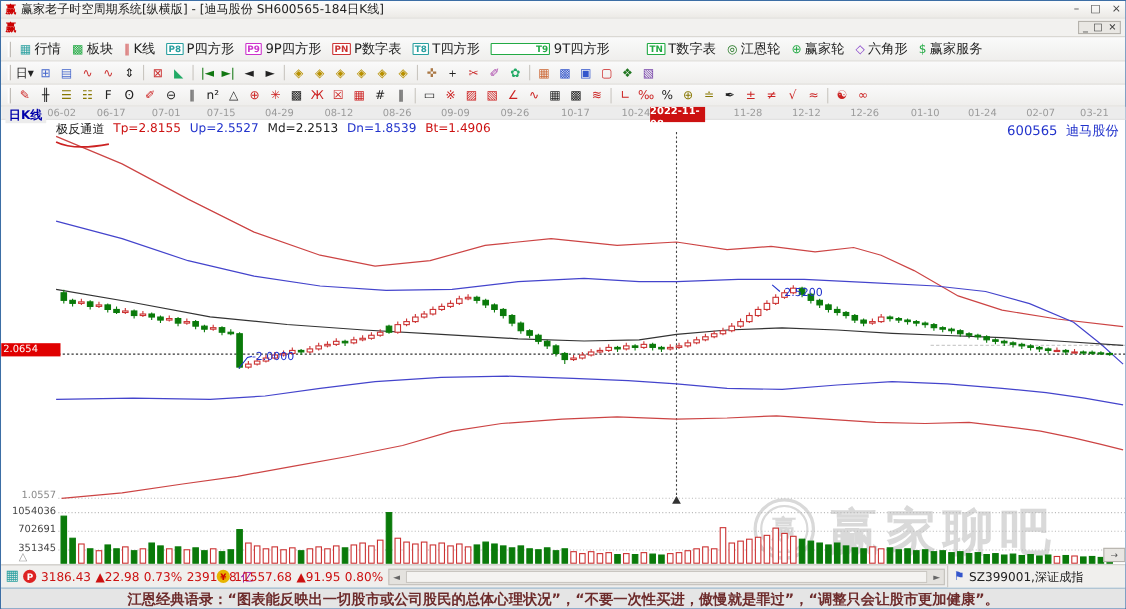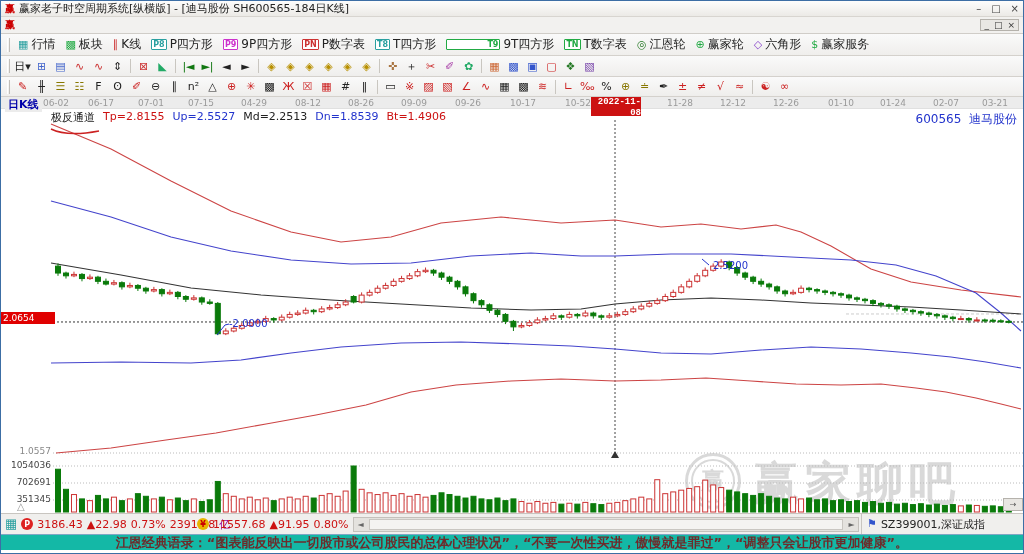--- a/index.html
+++ b/index.html
@@ -28,22 +28,22 @@
   .tbtn{display:inline-flex;align-items:center;gap:3px;padding:0 5px;height:18px;font-size:12px;color:#222;}
   .badge{font-size:8px;font-weight:bold;border:1px solid;padding:0 1px;line-height:9px;border-radius:1px;background:#fff;}
   .gly{font-size:11px;line-height:12px;}
   .ibtn{width:19px;height:17px;display:inline-flex;align-items:center;justify-content:center;font-size:11px;}
   .sep{width:1px;height:14px;background:#c9c6c0;margin:0 3px;}
   .grip{width:3px;height:14px;border-left:1px solid #fff;border-right:1px solid #c0bdb8;margin:0 3px;}
   
   #chart{position:relative;width:1024px;height:416px;background:#fff;overflow:hidden;}
   .datestrip{position:absolute;left:0;top:0;width:1024px;height:12px;background:#ececec;border-bottom:1px solid #e0e0e0;}
   .dlab{position:absolute;top:1px;font-size:9px;color:#9a9a9a;width:44px;text-align:center;}
-  .dhl{position:absolute;top:0;height:19px;background:#cc1111;color:#fff;font-size:9px;line-height:11px;
-       text-align:right;font-weight:bold;font-family:Liberation Mono, monospace;}
+  .dhl{position:absolute;top:0;height:14px;background:#cc1111;color:#fff;font-size:9px;line-height:11px;
+       text-align:left;font-weight:bold;}
   .klab{position:absolute;left:4px;top:0;font-size:11px;font-weight:bold;color:#0000aa;background:#ececec;padding:0 3px;z-index:5;}
   .ind{position:absolute;left:50px;top:13px;display:flex;gap:8px;font-size:11px;z-index:4;}
   .stockname{position:absolute;right:8px;top:14px;font-size:12px;color:#2233cc;z-index:4;}
   .pricetag{position:absolute;left:0;width:54px;height:12px;background:#e00000;color:#fff;font-size:9px;
             line-height:12px;padding-left:2px;z-index:6;}
   .scale{position:absolute;left:2px;width:48px;text-align:right;font-size:9px;z-index:4;}
   .wm1{position:absolute;left:700px;top:317px;font-size:20px;color:#cdcdcd;letter-spacing:2px;z-index:1;}
   .wm2{position:absolute;left:752px;top:356px;font-size:46px;font-weight:bold;color:#d9d9d9;letter-spacing:6px;z-index:1;}
   .wmlogo{position:absolute;left:684px;top:356px;width:56px;height:56px;border:3px solid #d9d9d9;border-radius:50%;
           display:flex;align-items:center;justify-content:center;z-index:1;}
@@ -60,21 +60,21 @@
   .red{color:#cc1111;}
   .unit{color:#990099;}
   .hscroll{position:absolute;left:352px;top:3px;width:506px;height:15px;background:#e4e2de;
            border:1px solid #c4c1bc;display:flex;align-items:center;justify-content:space-between;
            font-size:8px;color:#666;}
   .hthumb{position:absolute;left:15px;top:1px;width:474px;height:11px;background:#f4f3f1;border:1px solid #c9c6c1;}
   .arr{width:13px;text-align:center;z-index:2;}
   .rightpanel{position:absolute;right:0;top:0;width:162px;height:20px;border-left:1px solid #c8c5c0;
               display:flex;align-items:center;gap:4px;padding-left:5px;font-size:11px;color:#222;background:#f0efed;}
   
-  .quotebar{height:16px;background:#14b8a6;border-top:1px solid #7fa6c4;display:flex;align-items:center;
+  .quotebar{height:21px;background:#e5e5e5;border-top:1px solid #7fa6c4;display:flex;align-items:center;
             justify-content:center;font-size:13px;font-weight:bold;color:#6d2b2b;}
 </style>
 </head>
 <body>
 
 <div id="win">
 
   <div class="titlebar">
     <span class="appicon">赢</span>
     <span>赢家老子时空周期系统[纵横版] - [迪马股份  SH600565-184日K线]</span>
@@ -122,21 +122,21 @@
       </span>
       <span class="tbtn">
         <span class="badge" style="color: rgb(42, 160, 160); border-color: rgb(42, 160, 160);">T8</span>
         <span>T四方形</span>
       </span>
       <span class="tbtn">
         <span class="badge" style="color: rgb(34, 170, 68); border-color: rgb(34, 170, 68); padding-left: 40px;">T9</span>
         <span>9T四方形</span>
       </span>
       <span class="tbtn">
-        <span class="badge" style="color: rgb(34, 170, 68); border-color: rgb(34, 170, 68);">TN</span>
+        <span class="badge" style="color: rgb(34, 170, 68); border-color: rgb(34, 170, 68); margin-left: 24px;">TN</span>
         <span>T数字表</span>
       </span>
       <span class="tbtn">
         <span class="gly" style="color: rgb(34, 119, 34);">◎</span>
         <span>江恩轮</span>
       </span>
       <span class="tbtn">
         <span class="gly" style="color: rgb(34, 170, 68);">⊕</span>
         <span>赢家轮</span>
       </span>
@@ -238,21 +238,21 @@
         <span class="dlab" style="left: 33px;">06-02</span>
         <span class="dlab" style="left: 78px;">06-17</span>
         <span class="dlab" style="left: 128px;">07-01</span>
         <span class="dlab" style="left: 178px;">07-15</span>
         <span class="dlab" style="left: 231px;">04-29</span>
         <span class="dlab" style="left: 285px;">08-12</span>
         <span class="dlab" style="left: 338px;">08-26</span>
         <span class="dlab" style="left: 391px;">09-09</span>
         <span class="dlab" style="left: 445px;">09-26</span>
         <span class="dlab" style="left: 500px;">10-17</span>
-        <span class="dlab" style="left: 555px;">10-52</span>
+        <span class="dlab" style="left: 555px;">10-24</span>
         <span class="dlab" style="left: 657px;">11-28</span>
         <span class="dlab" style="left: 710px;">12-12</span>
         <span class="dlab" style="left: 763px;">12-26</span>
         <span class="dlab" style="left: 818px;">01-10</span>
         <span class="dlab" style="left: 870px;">01-24</span>
         <span class="dlab" style="left: 923px;">02-07</span>
         <span class="dlab" style="left: 972px;">03-21</span>
         <span class="dhl" style="left: 590px; width: 50px;">2022-11-08</span>
       </div>
     <div class="klab">日K线</div>

